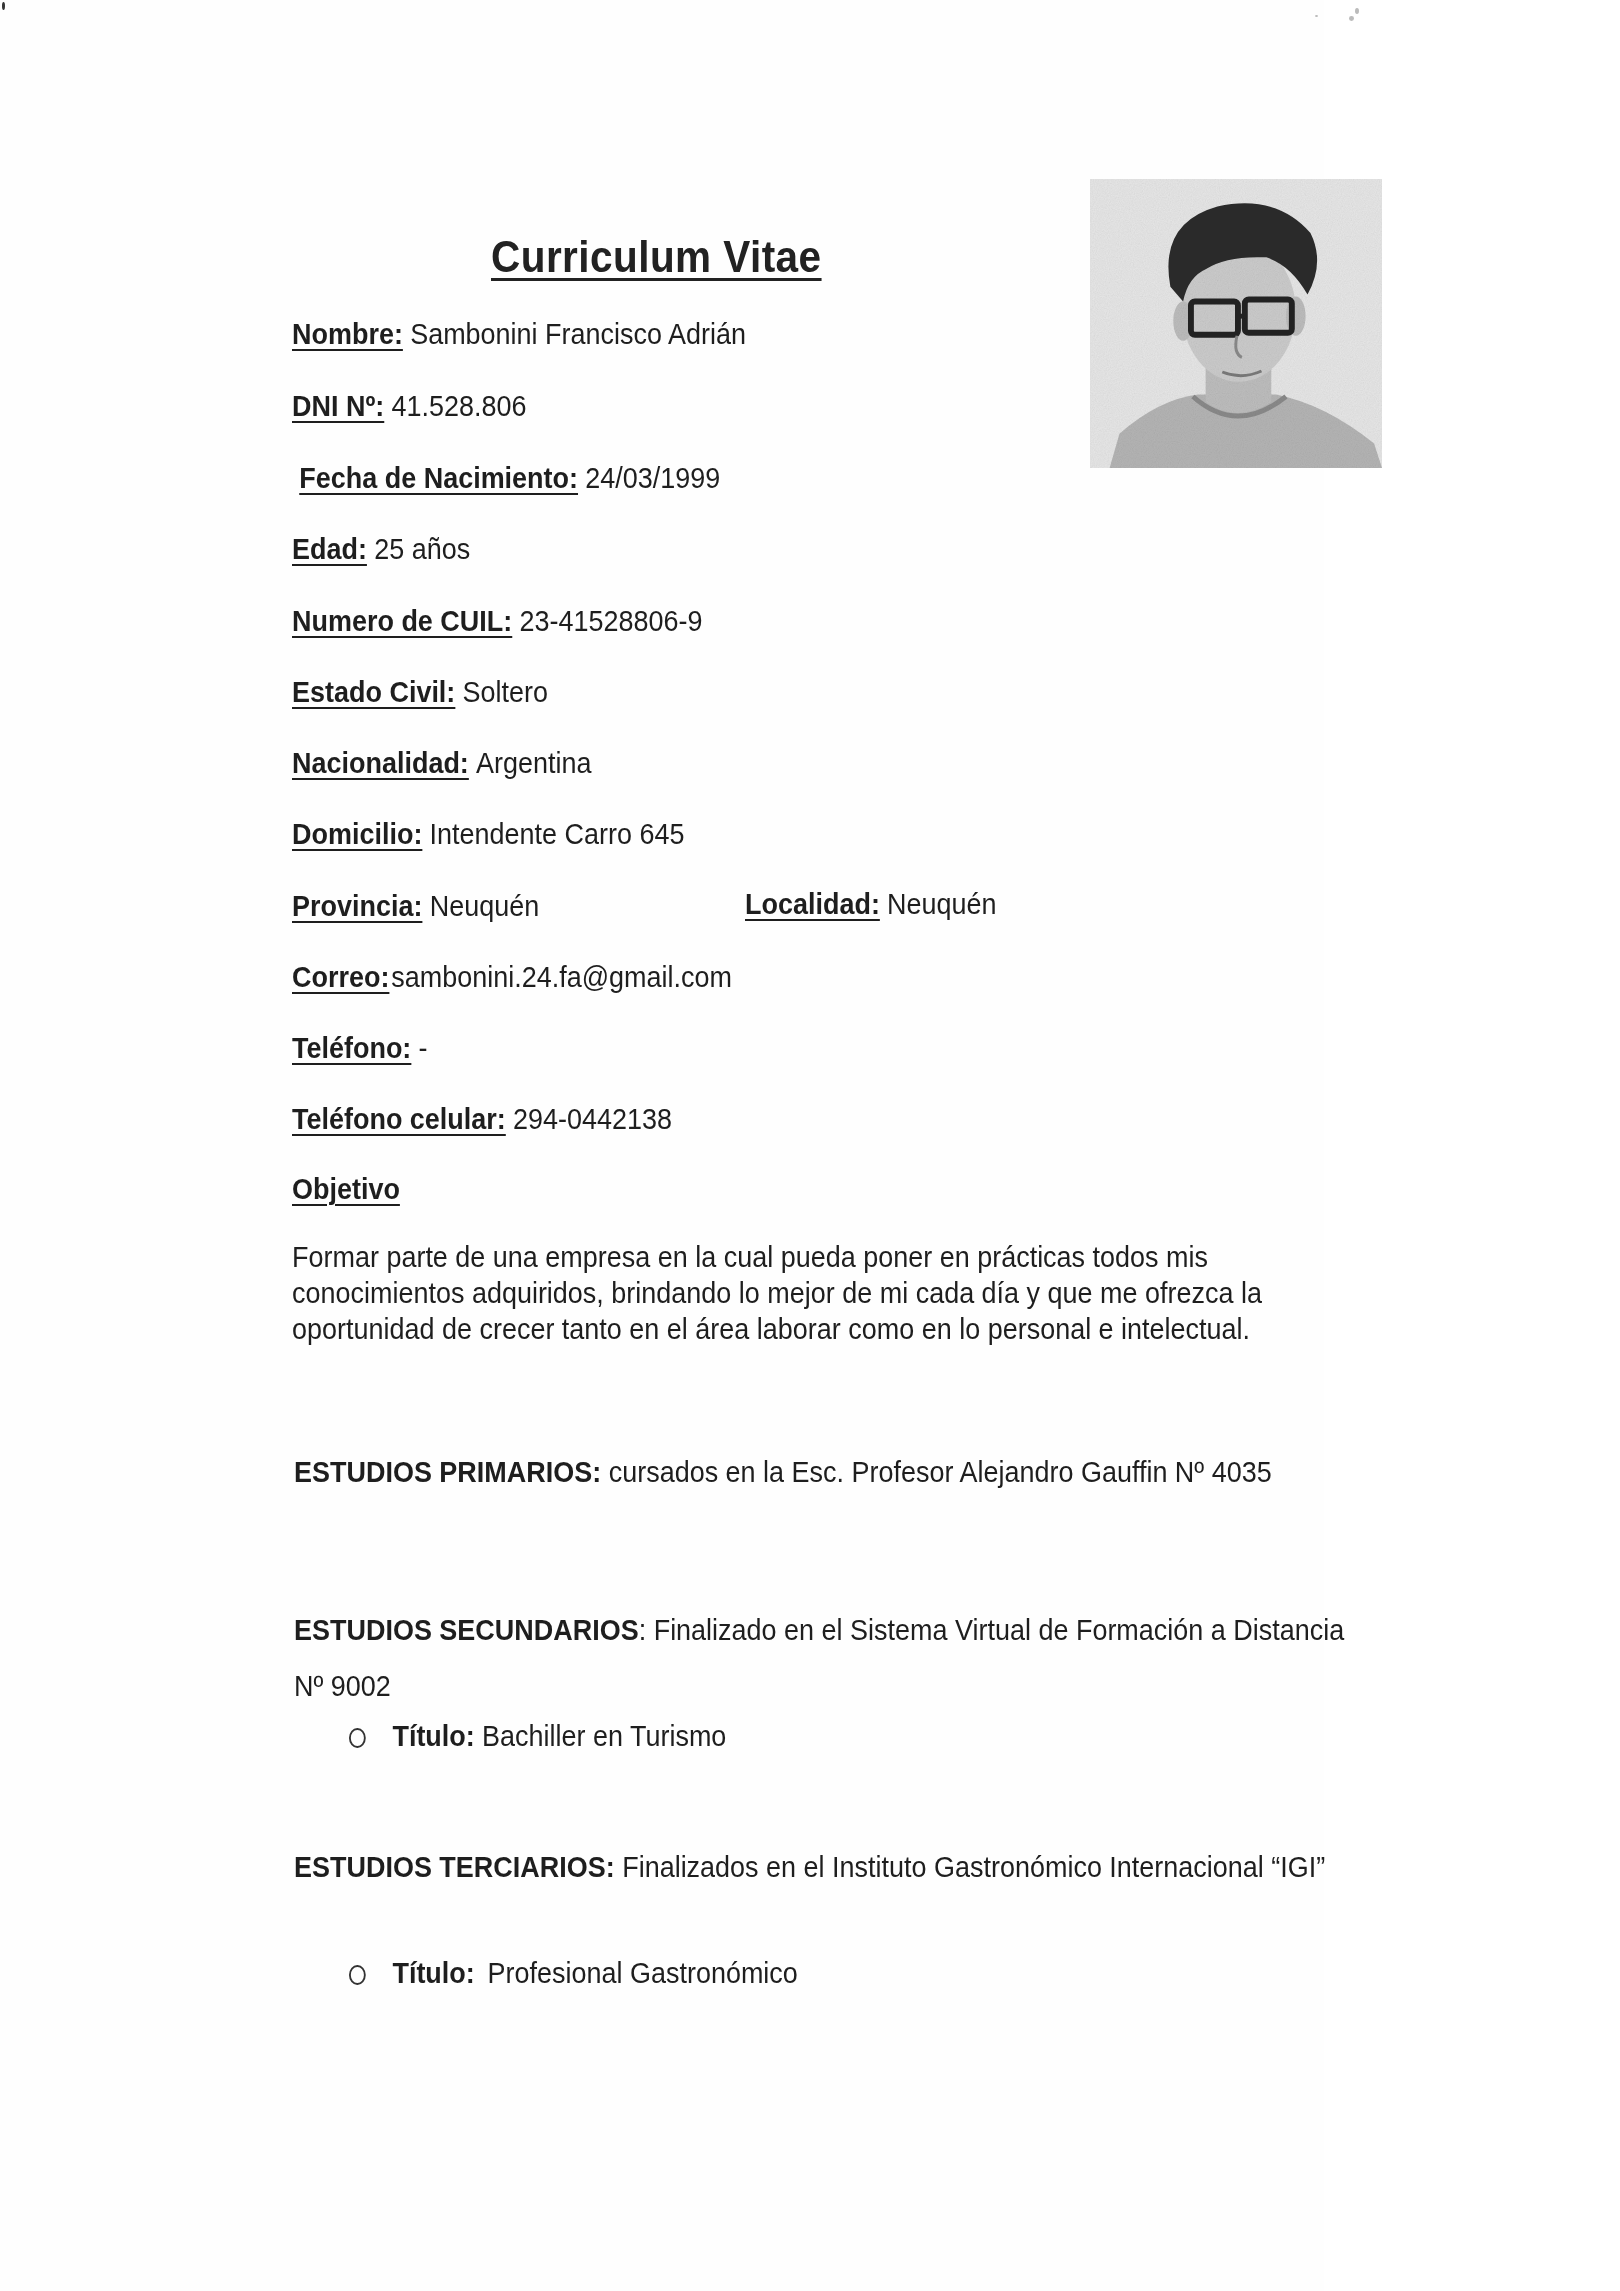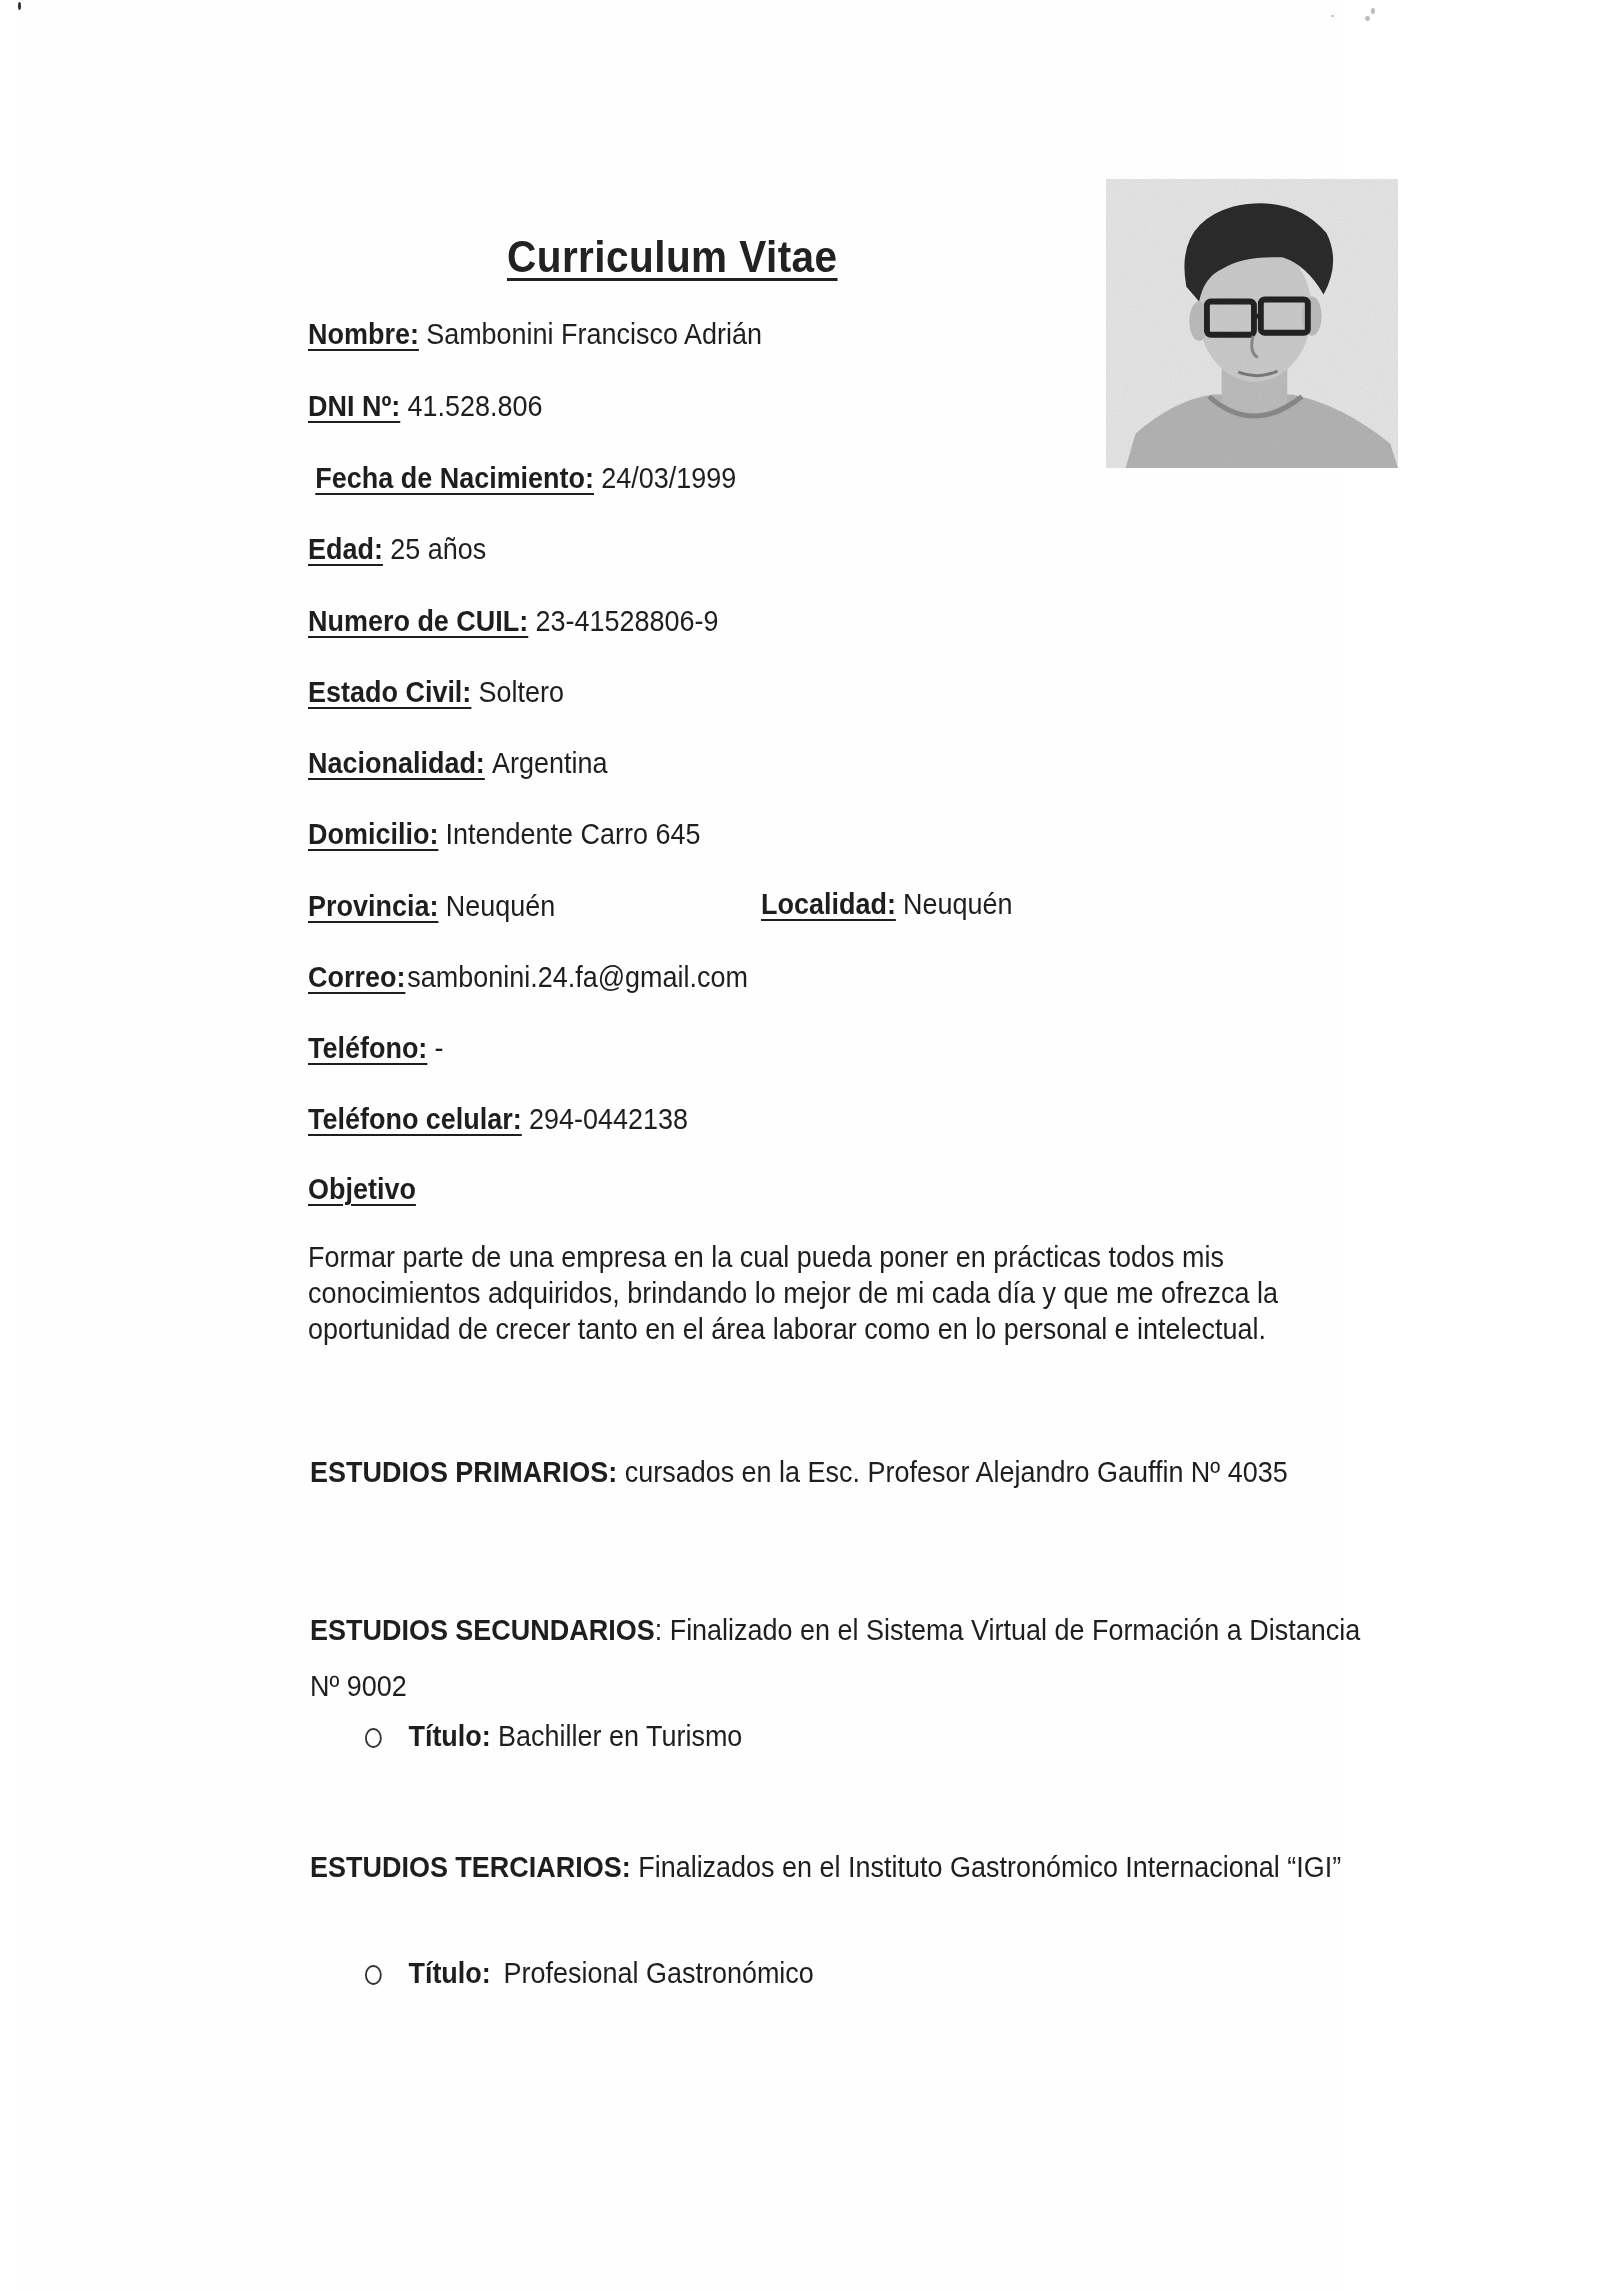--- a/index.html
+++ b/index.html
@@ -10,21 +10,21 @@
     body {
       width: 1620px;
       height: 2292px;
       position: relative;
       overflow: hidden;
       font-family: "Liberation Sans", sans-serif;
       color: #1a1a1a;
     }
     .page {
       position: absolute;
-      left: 16px; top: 0;
+      left: 0; top: 0;
       width: 1324px; height: 2292px;
       background: #fefefe;
     }
     .scan-speck {
       position: absolute;
       background: #bbb;
       border-radius: 50%;
     }
     .title {
       position: absolute;

